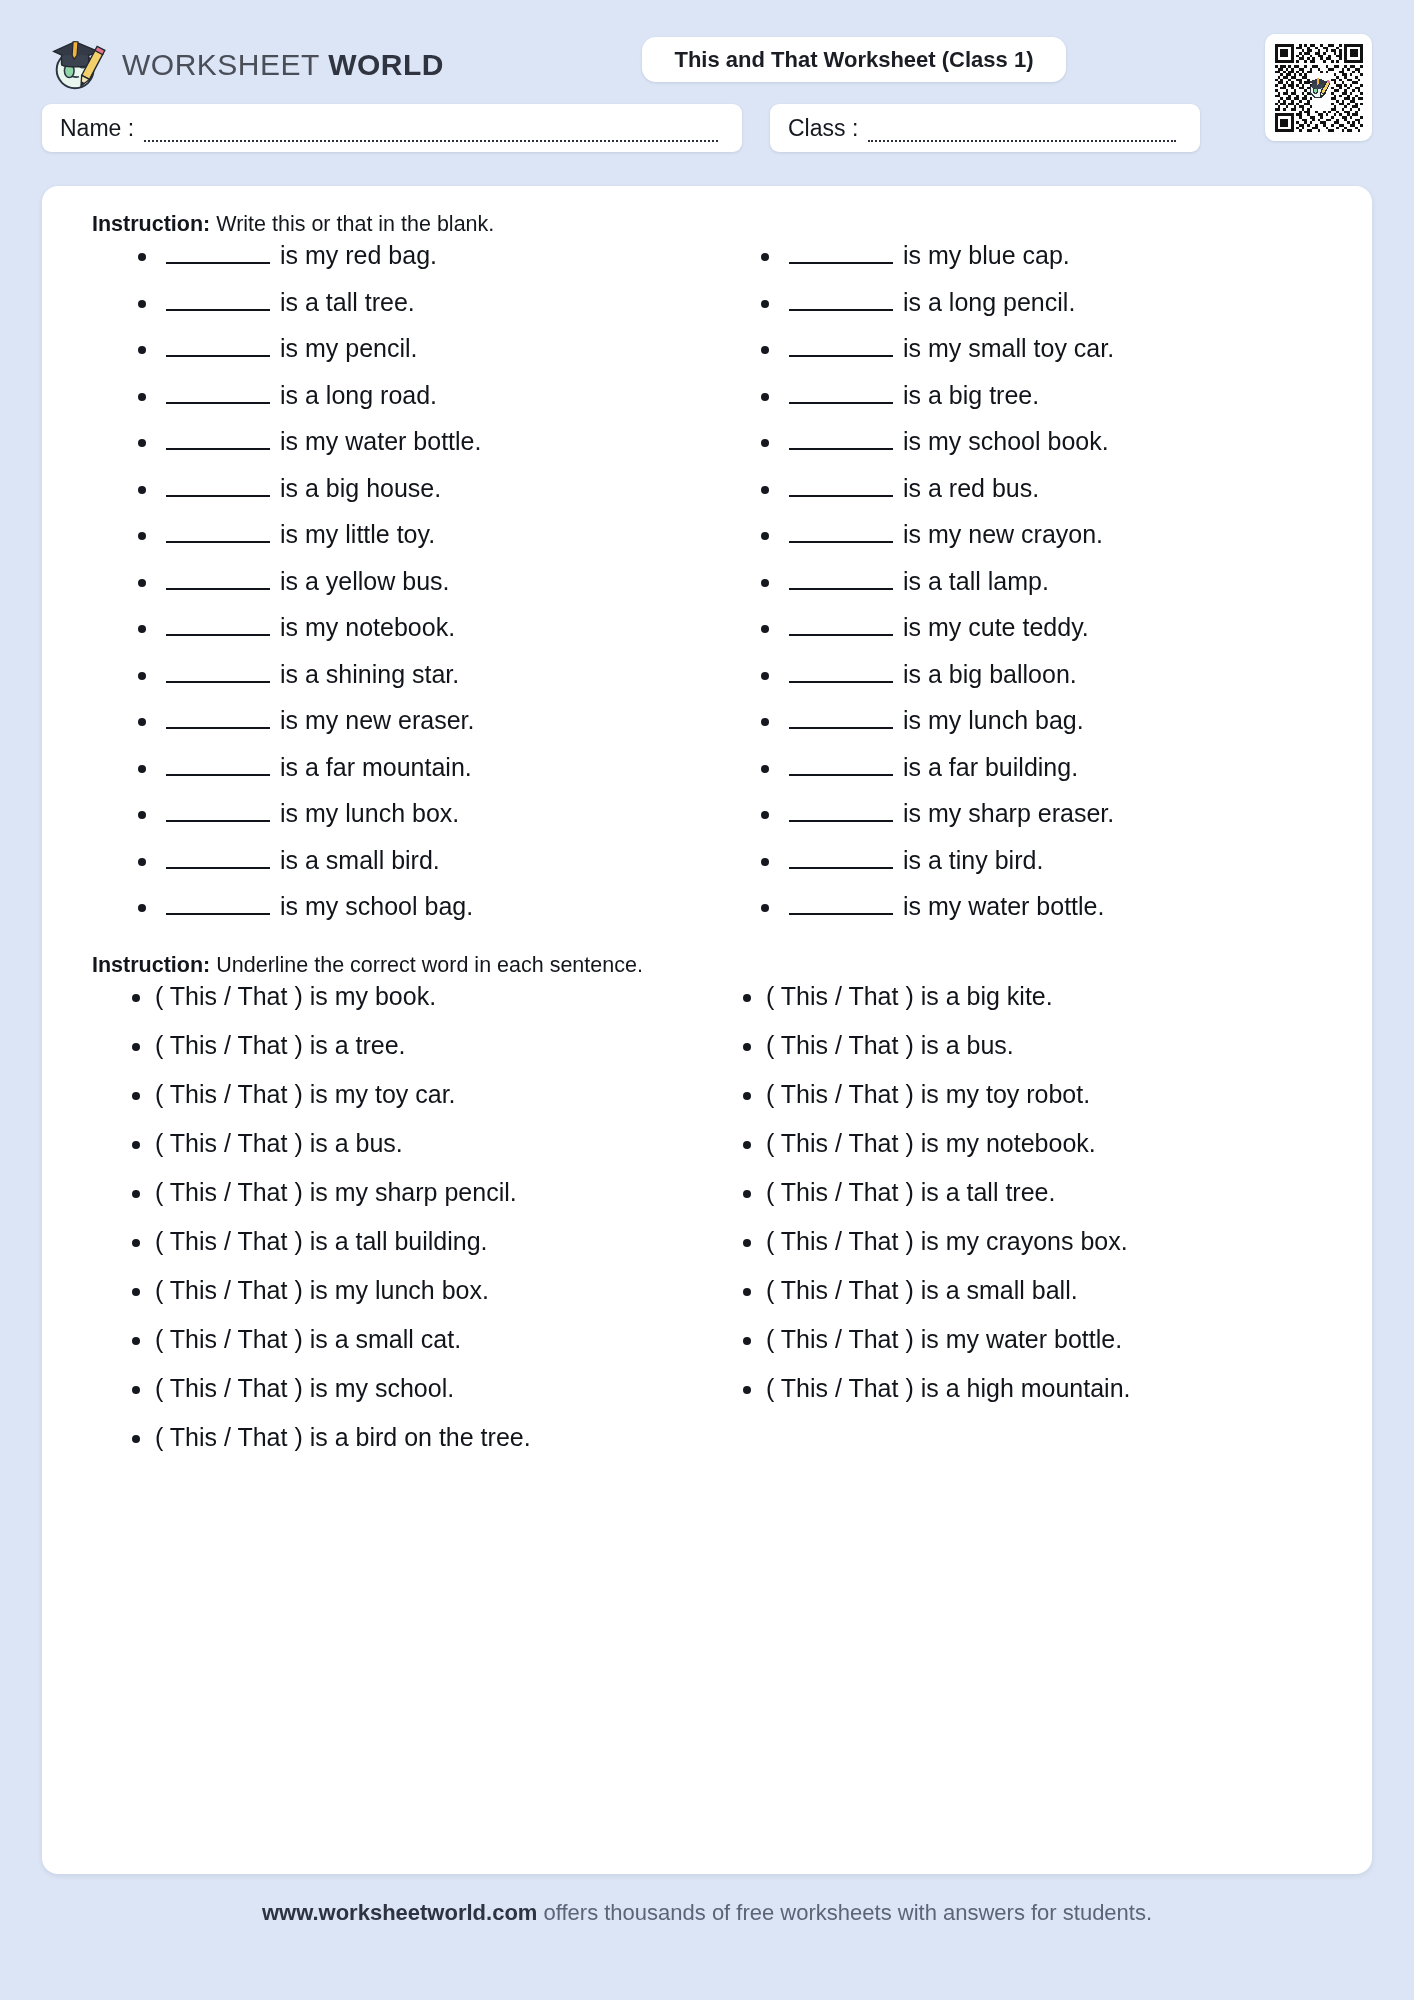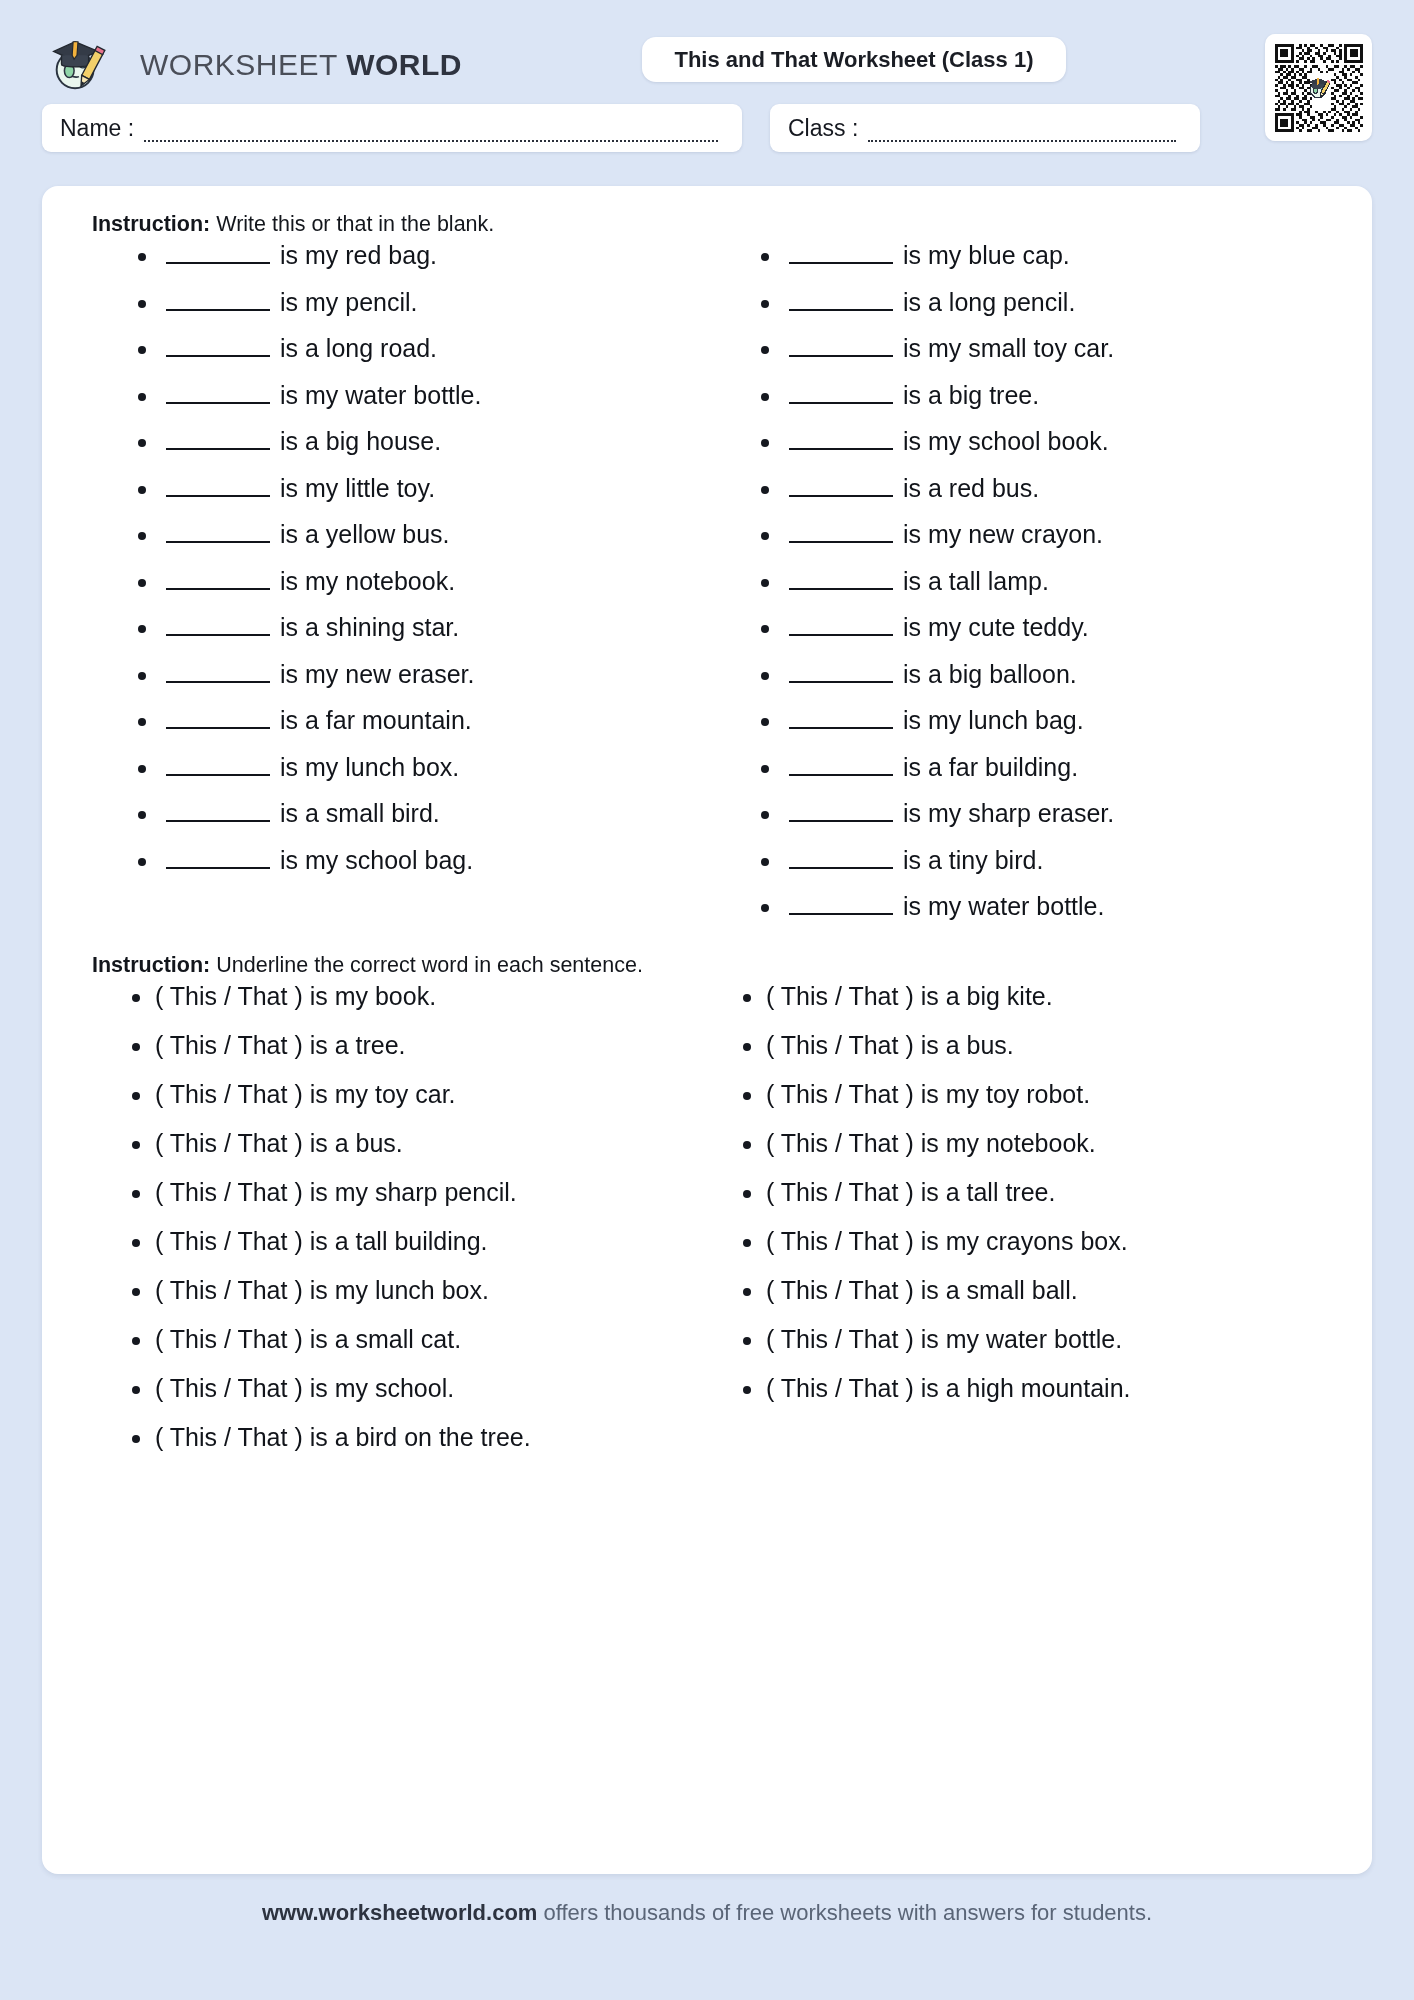--- a/index.html
+++ b/index.html
@@ -26,21 +26,21 @@
     padding: 34px 42px 0 42px;
   }
   .header-top {
     display: flex;
     align-items: flex-start;
     height: 68px;
   }
   .brand {
     display: flex;
     align-items: center;
-    gap: 32px;
+    gap: 14px;
     width: 600px;
     padding-left: 4px;
   }
   .brand-logo { width: 62px; height: 62px; flex: 0 0 62px; }
   .brand-text {
     font-size: 30px;
     letter-spacing: 0.5px;
     color: #4a4e58;
     font-weight: 400;
     white-space: nowrap;
@@ -530,20 +530,25 @@
         <div class="col col-left">
           <ul class="qlist">
             <li>
                 <span class="bullet"></span>
                 <span class="blank"></span>
                 <span>is my red bag.</span>
               </li>
             <li>
                 <span class="bullet"></span>
                 <span class="blank"></span>
+                <span>is a tall tree.</span>
+              </li>
+            <li>
+                <span class="bullet"></span>
+                <span class="blank"></span>
                 <span>is my pencil.</span>
               </li>
             <li>
                 <span class="bullet"></span>
                 <span class="blank"></span>
                 <span>is a long road.</span>
               </li>
             <li>
                 <span class="bullet"></span>
                 <span class="blank"></span>

